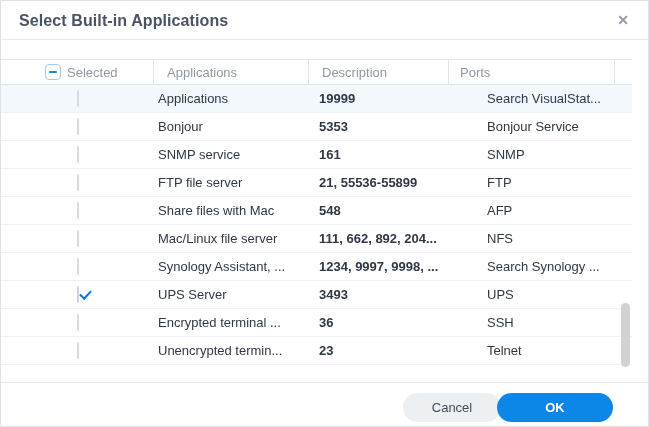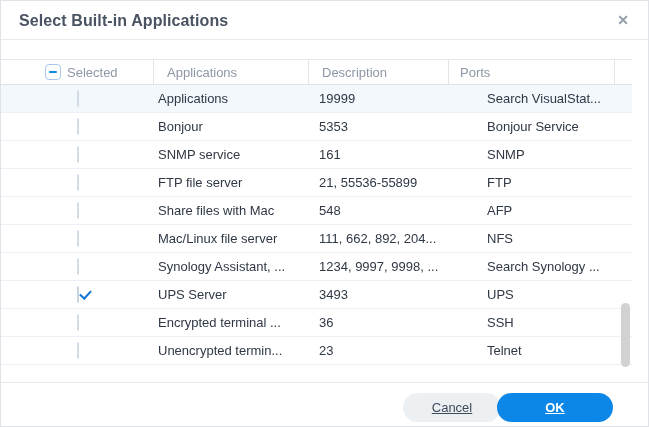--- a/index.html
+++ b/index.html
@@ -43,21 +43,21 @@
   .th-spacer { flex:1; border-left:1px solid #e2e6eb; }
 
   .tr {
     display:flex; height:28px; align-items:center;
     border-bottom:1px solid #ecf1f8;
     font-size:13px; color:#2f3845; background:#fff; cursor:pointer;
   }
   .tr.highlight { background:#f3f8fd; }
   .td-selected { width:152px; }
   .td-app  { width:155px; padding-left:5px;  white-space:nowrap; overflow:hidden; }
-  .td-ports{ width:166px; padding-left:11px; white-space:nowrap; overflow:hidden; }
+  .td-ports{ width:166px; padding-left:11px; white-space:nowrap; overflow:hidden;font-weight:bold; }
   .td-desc { width:140px; padding-left:13px; white-space:nowrap; overflow:hidden; }
 
   
   .cb {
     width:16px; height:16px; background:#fff;
     border:1px solid #d2dbe6; border-radius:4px; position:relative; cursor:pointer;
   }
   .cb-header { margin-left:44px; border-color:#a9c6e6; }
   .cb-row { margin-left:76px; }
   .cb.indeterminate::after {
@@ -78,21 +78,21 @@
     border-radius:5px; background:#d2d2d2; cursor:grab;
   }
 
   
   .footer-divider {
     position:absolute; top:381px; left:0; width:649px; height:1px; background:#e7e8ea;
   }
   .btn {
     position:absolute; top:392px; height:29px; border:none; border-radius:15px;
     font-family:"Liberation Sans", sans-serif; font-size:13px; cursor:pointer;
-    display:flex; align-items:center; justify-content:center;text-decoration:underline;
+    display:flex; align-items:center; justify-content:center;
   }
   .btn-cancel { left:402px; width:98px; background:#edf0f3; color:#3f4c5c; }
   .btn-ok     { left:496px; width:116px; background:#0c87e8; color:#ffffff; font-weight:bold; }
 </style>
 </head>
 <body>
 
 <div class="dlg-header">
   <div class="dlg-title">Select Built-in Applications</div>
   <div class="dlg-close">✕</div>

